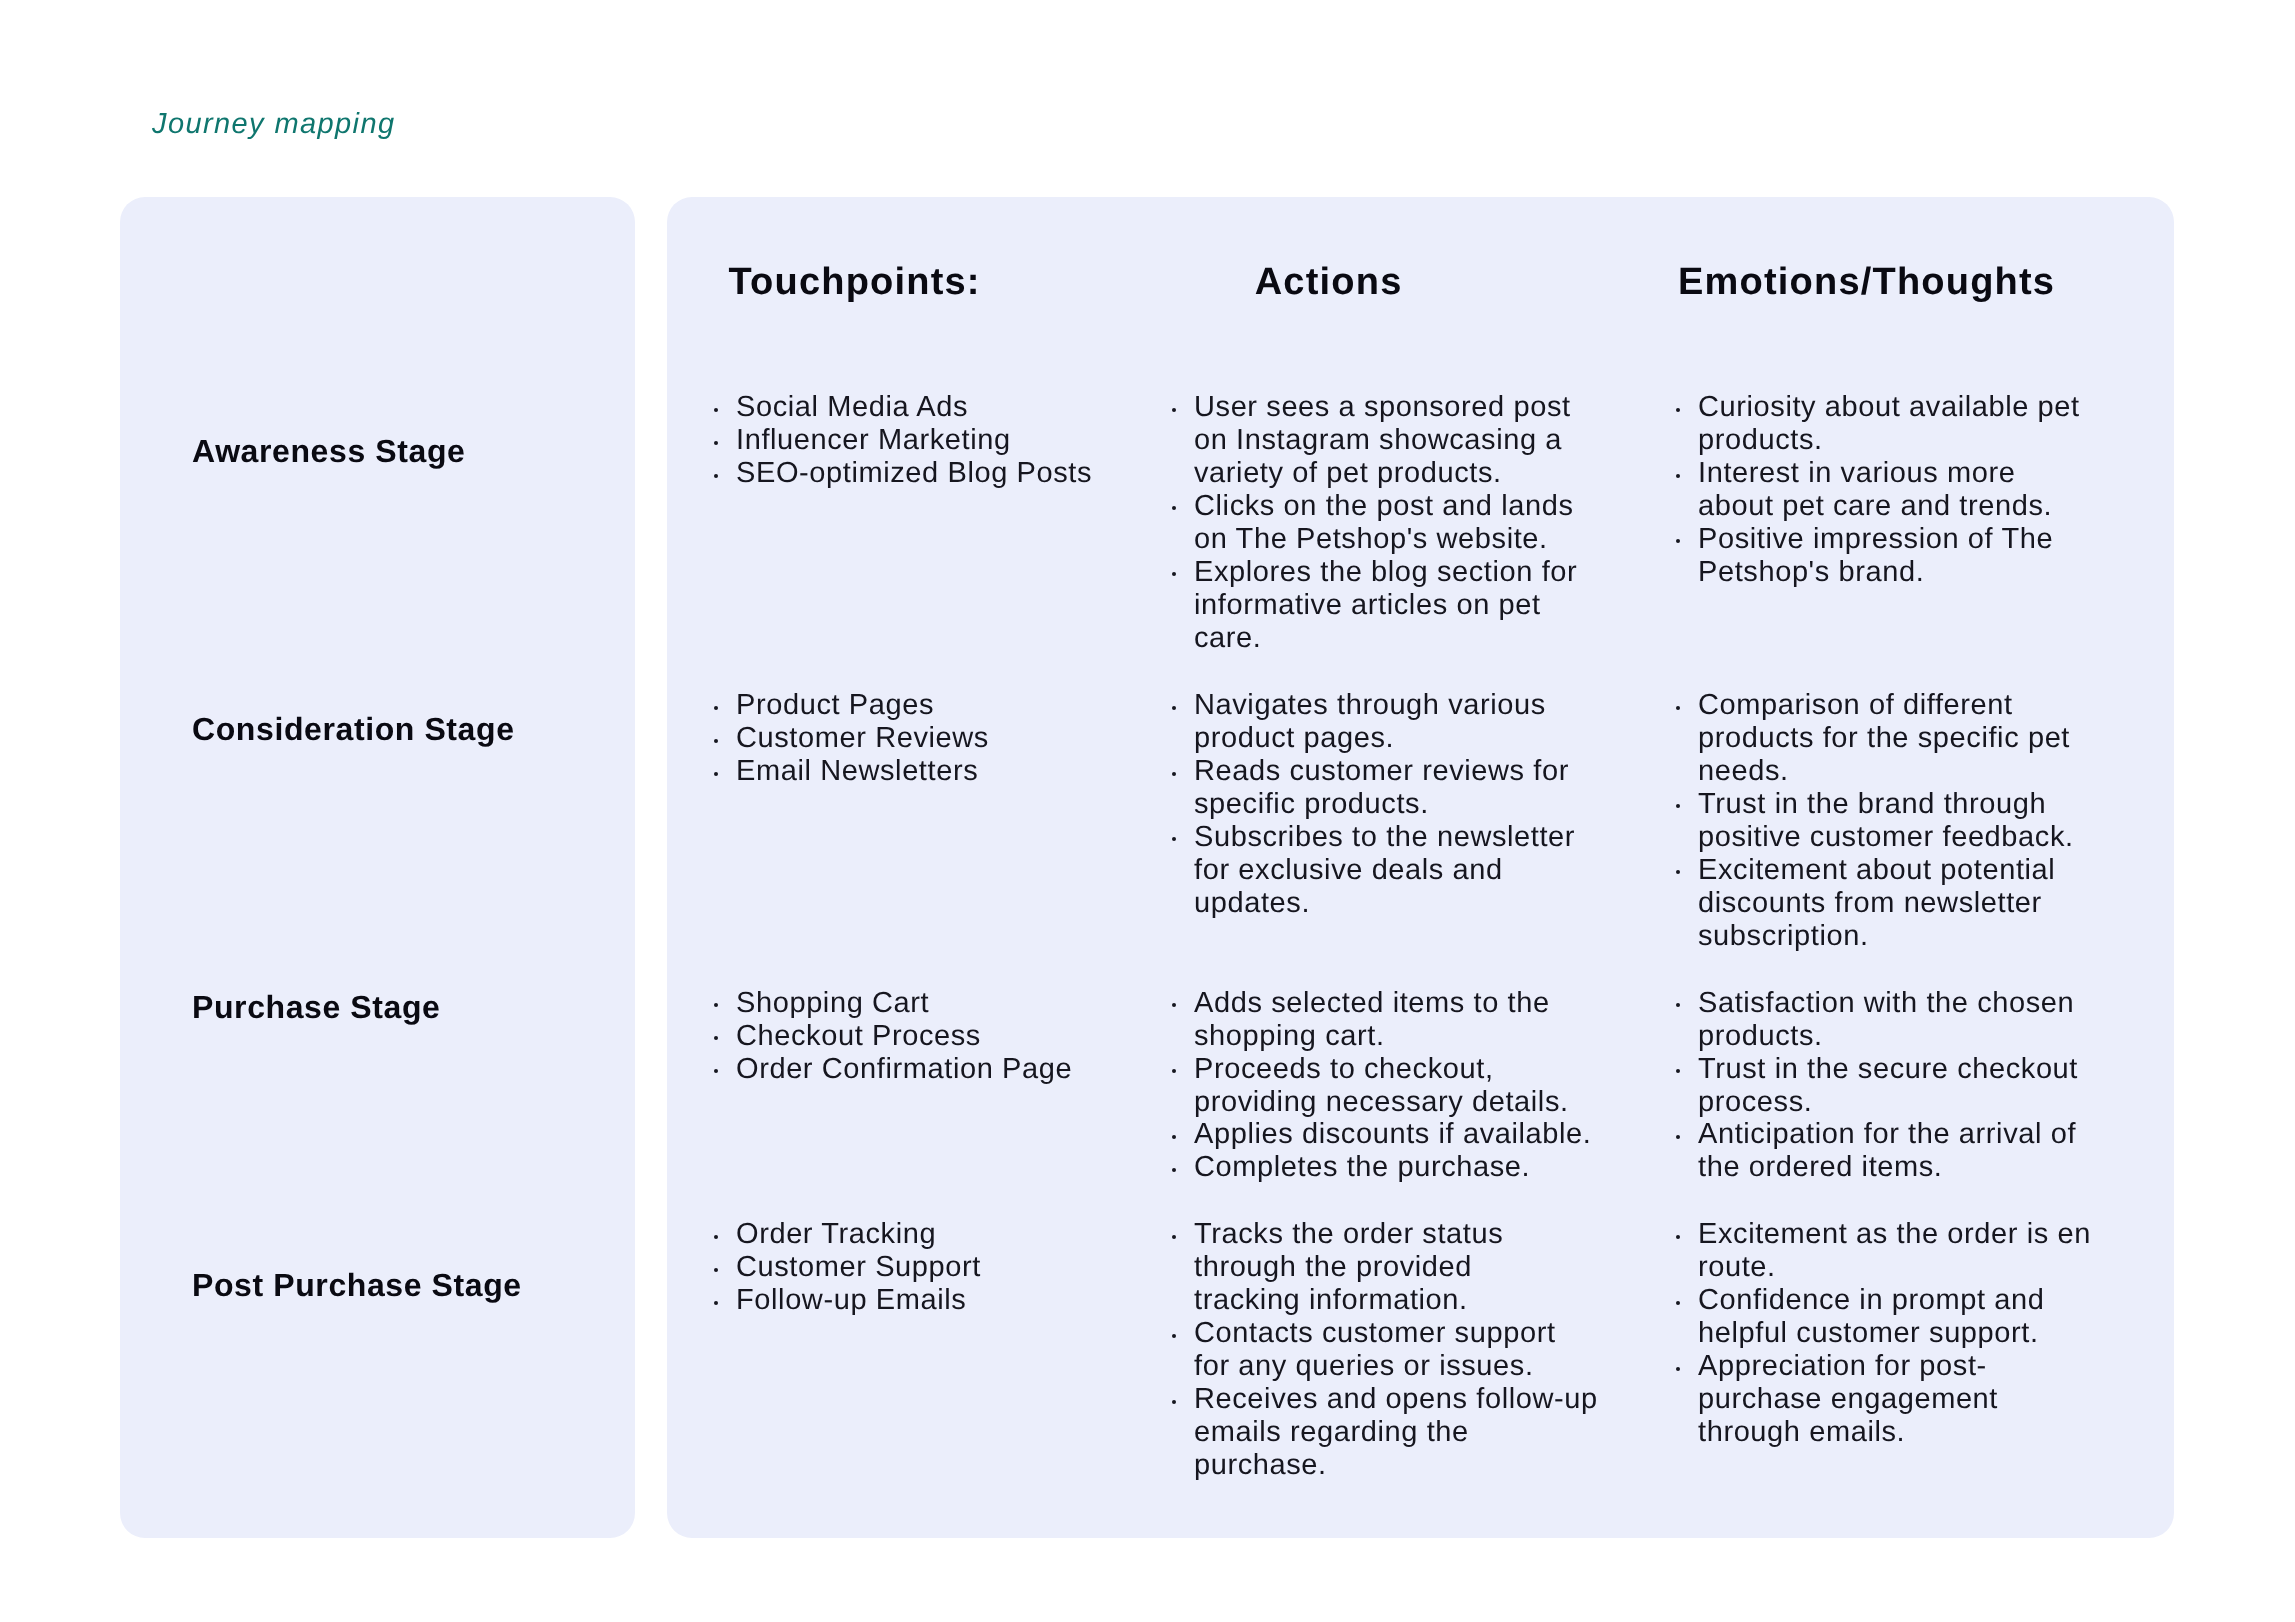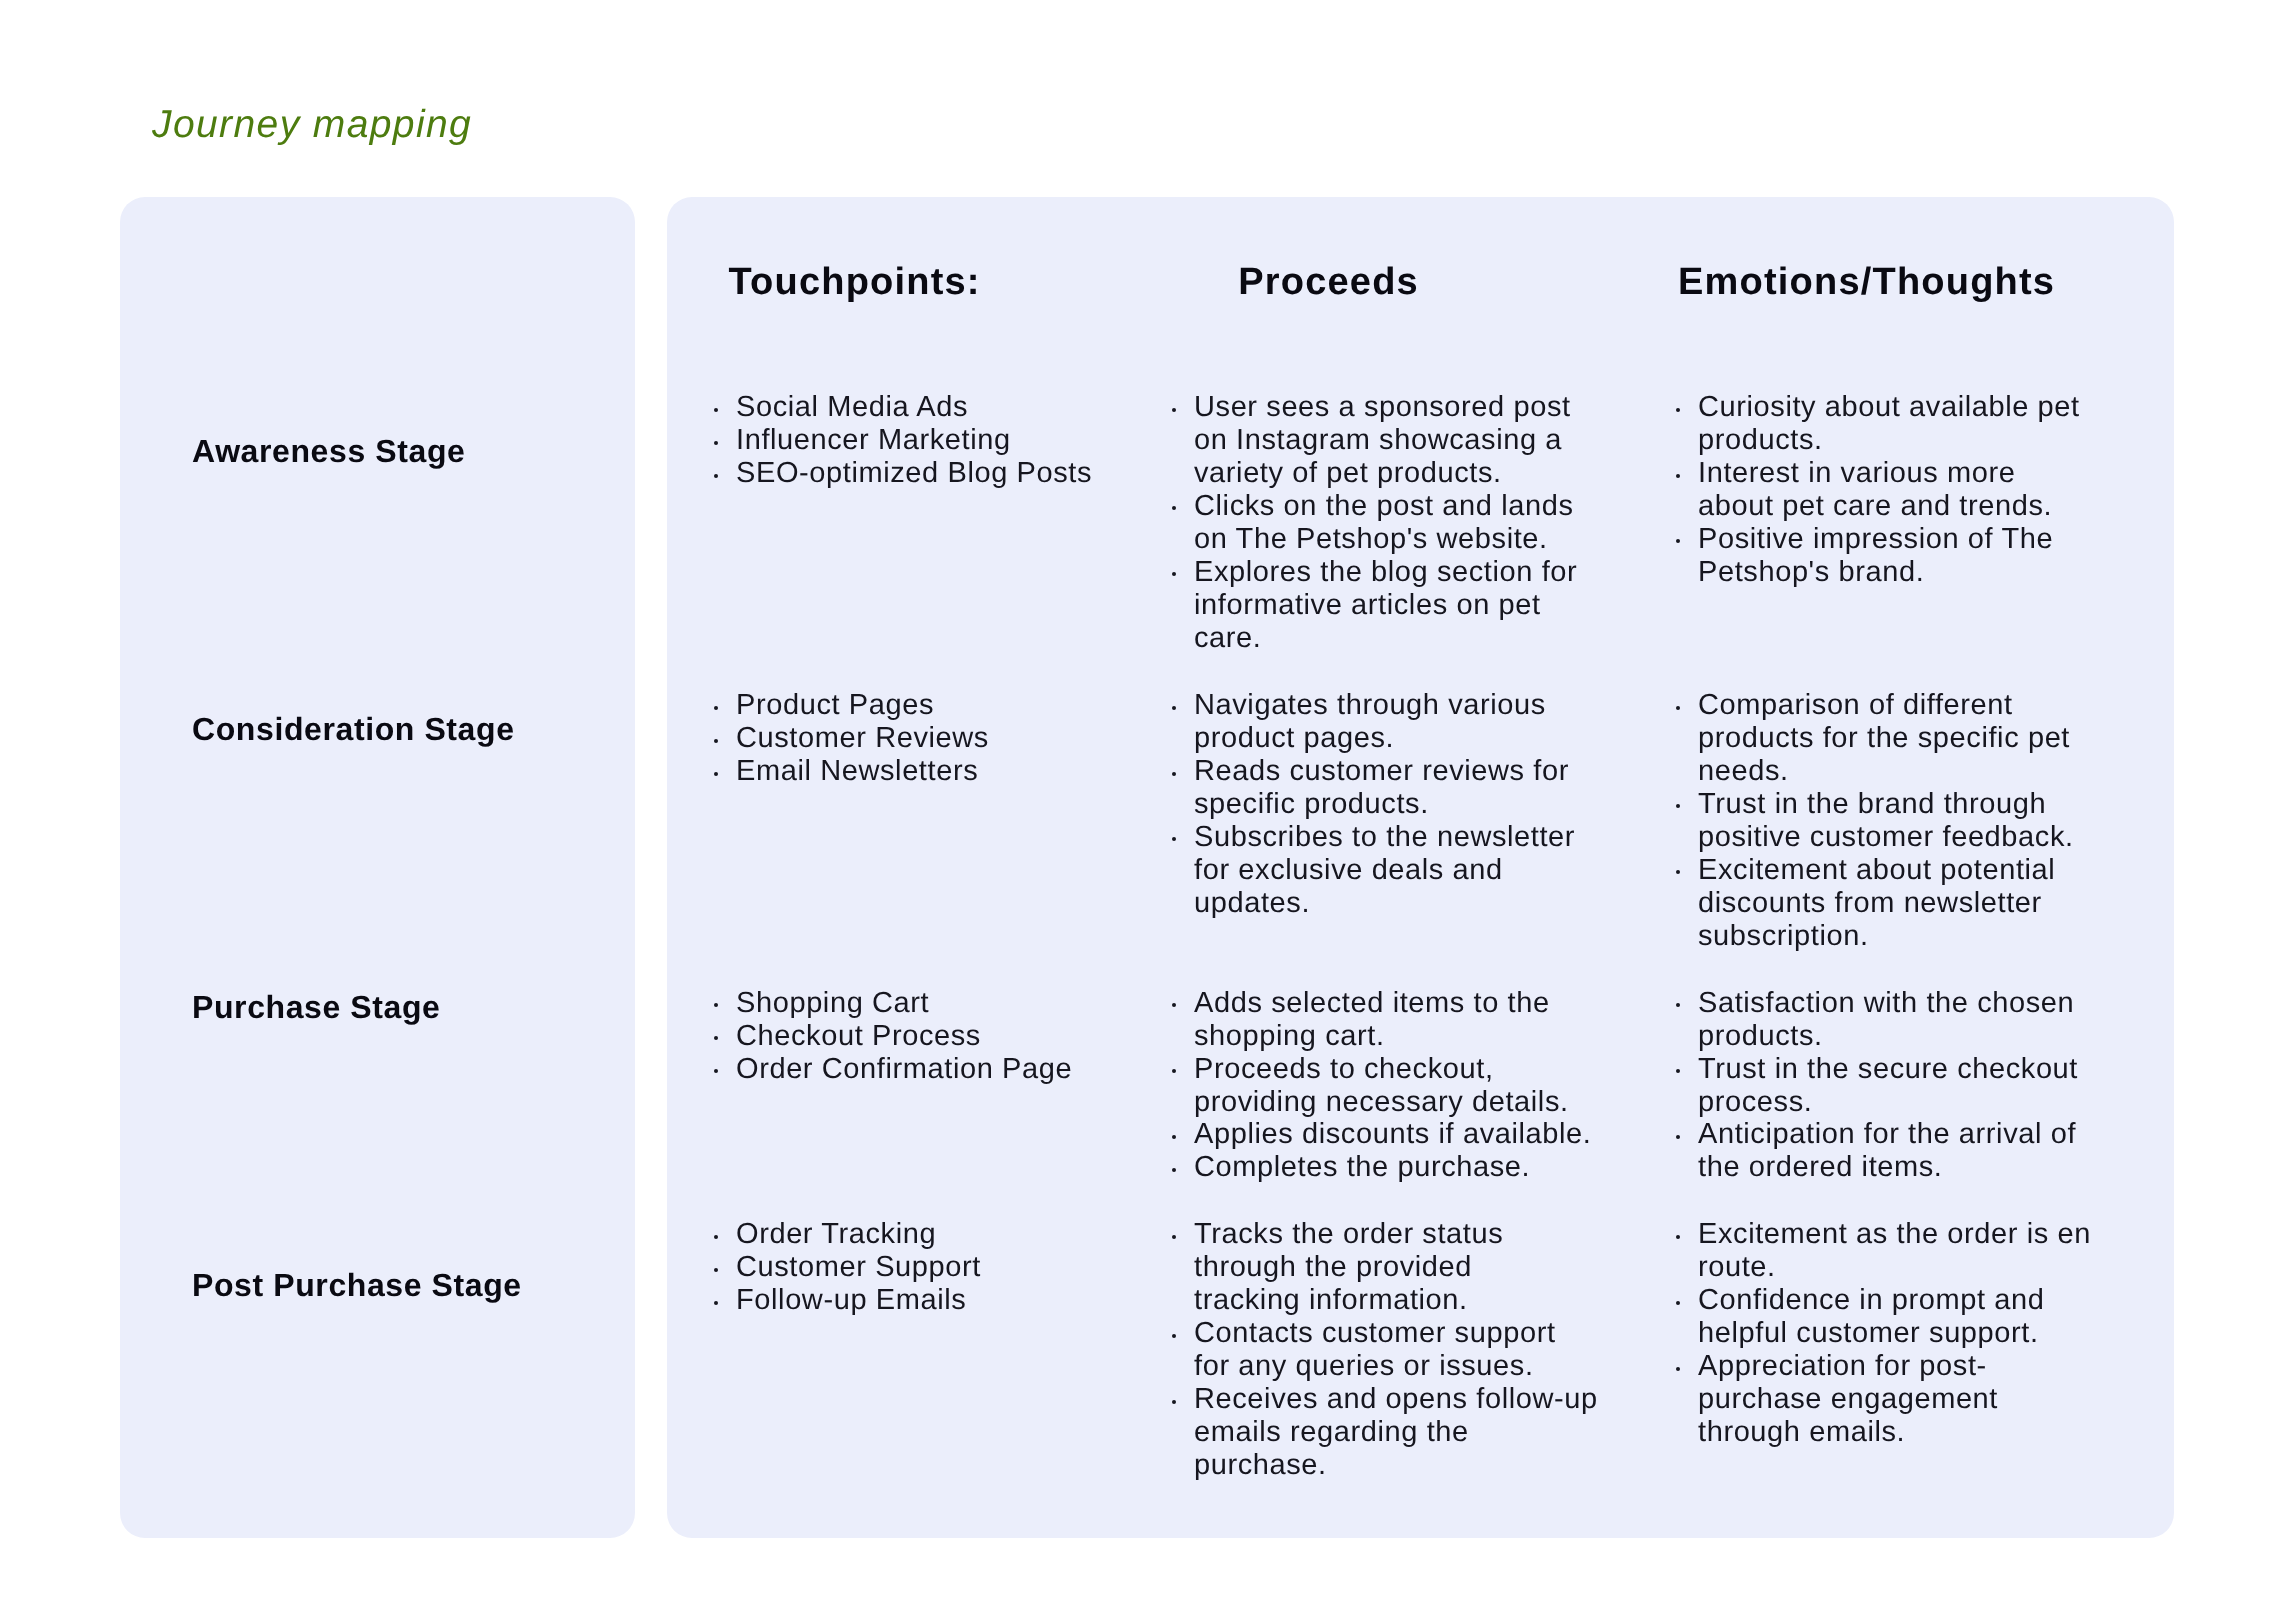--- a/index.html
+++ b/index.html
@@ -8,21 +8,21 @@
        -webkit-font-smoothing:antialiased;text-rendering:geometricPrecision;}
 
   #page{position:relative;width:2296px;height:1623px;
         transform:translateZ(0);will-change:transform;}
 
   .panel{position:absolute;border-radius:25px;background:#ebeefb;}
   #stages-panel {left:120px;top:197px;width:515px; height:1341px;}
   #content-panel{left:667px;top:197px;width:1507px;height:1341px;}
 
   .doc-title{position:absolute;left:152px;top:106px;
-       font-size:39px;font-style:italic;font-weight:400;color:#4d7c0f;
+       font-size:29px;font-style:italic;font-weight:400;color:#0f766e;
        line-height:37px;letter-spacing:1.4px;white-space:nowrap;}
 
   .table,.head-row,.row{position:absolute;left:0;top:0;width:100%;height:100%;}
 
   .col-head{position:absolute;font-size:38px;font-weight:700;color:#0a0a12;
        line-height:44px;letter-spacing:1.2px;white-space:nowrap;
        transform:translateX(calc(-50% + 0.6px));text-align:center;}
 
   .stage-label{position:absolute;font-size:32px;font-weight:700;color:#0a0a12;
        line-height:44px;letter-spacing:0.6px;white-space:nowrap;}
@@ -41,21 +41,21 @@
 
   <div class="doc-title">Journey mapping</div>
 
   <div class="panel" id="stages-panel"></div>
   <div class="panel" id="content-panel"></div>
 
   <div class="table">
 
     <div class="head-row">
       <div class="col-head" style="left:854px;top:260px">Touchpoints:</div>
-      <div class="col-head" style="left:1328px;top:260px">Proceeds</div>
+      <div class="col-head" style="left:1328px;top:260px">Actions</div>
       <div class="col-head" style="left:1866px;top:260px">Emotions/Thoughts</div>
     </div>
 
     <div class="row">
       <div class="stage-label" style="left:192px;top:429px">Awareness Stage</div>
       <ul class="bullets">
         <li class="bullet">
           <span class="dot" style="left:714px;top:408px"></span>
           <span class="btext" style="left:736px;top:391px">Social Media Ads</span>
         </li>

